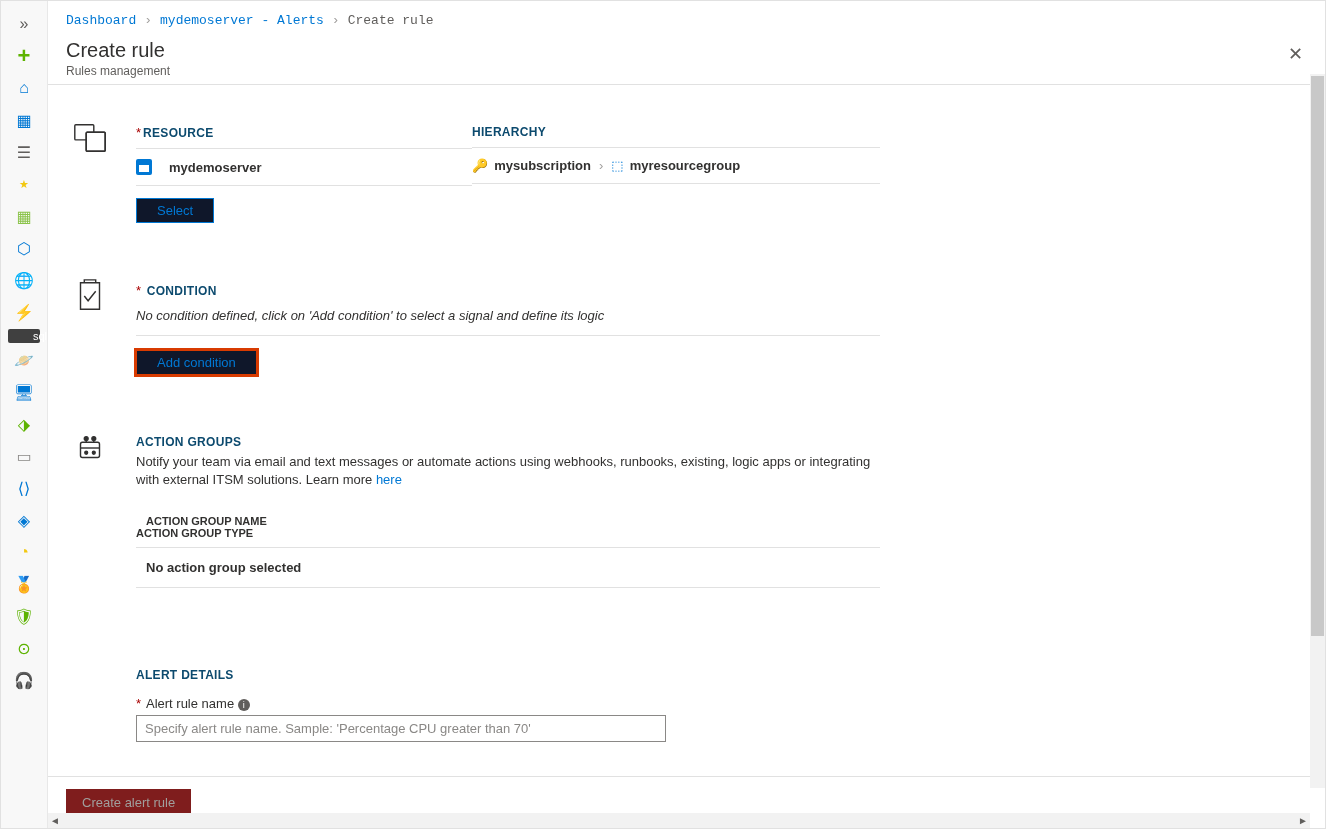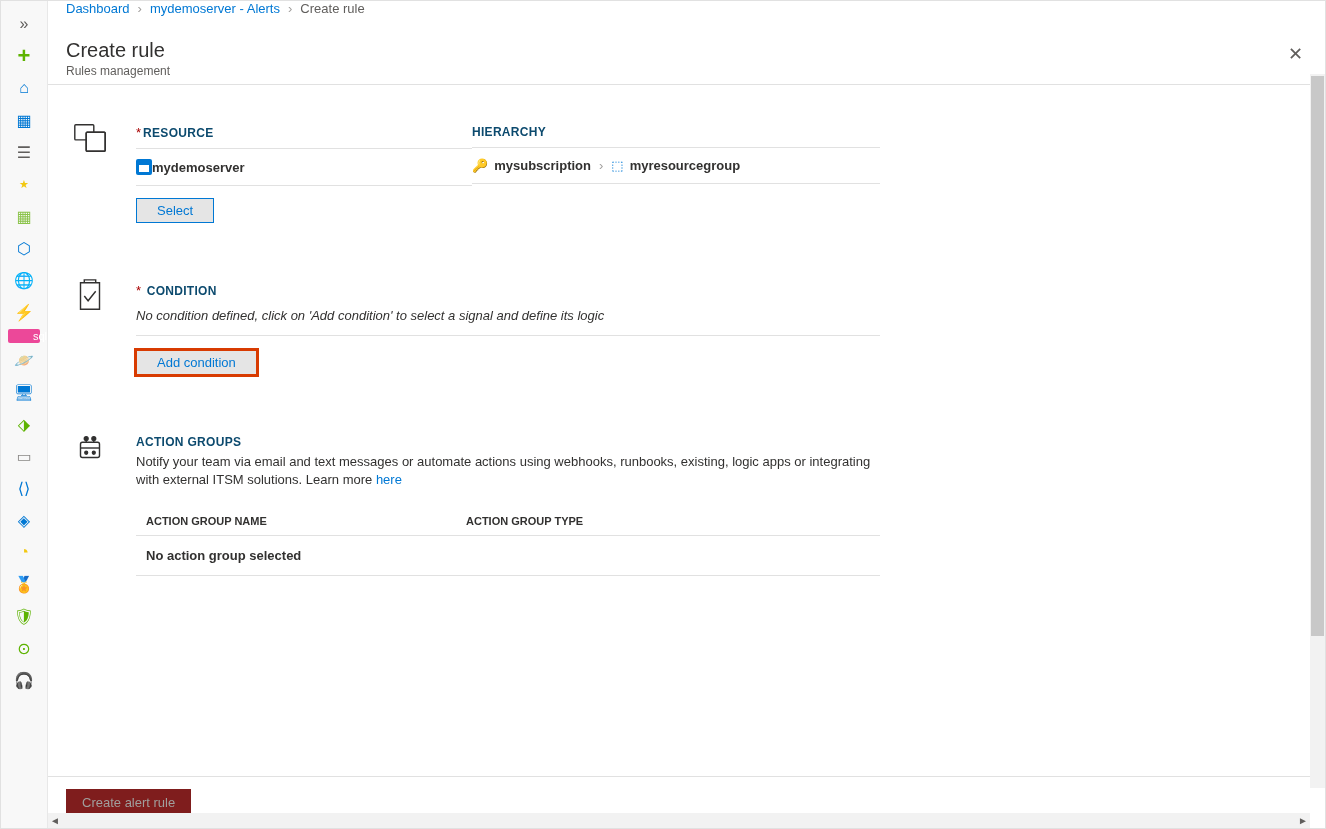--- a/index.html
+++ b/index.html
@@ -1,44 +1,44 @@
 <!DOCTYPE html>
 <html><head>
 <meta charset="utf-8">
 <style>
 * { box-sizing: border-box; margin: 0; padding: 0; }
 body { font-family: 'Segoe UI', Arial, sans-serif; font-size: 13px; color: #323130; background: #fff; overflow: hidden; }
 .app { display: flex; height: 829px; width: 1326px; border: 1px solid #e1e1e1; position: relative; }
 .sidebar { width: 47px; background: #f8f8f8; border-right: 1px solid #e8e8e8; display: flex; flex-direction: column; align-items: center; padding-top: 8px; gap: 2px; flex-shrink: 0; }
 .sidebar-item { width: 30px; height: 30px; display: flex; align-items: center; justify-content: center; cursor: pointer; font-size: 16px; }
 .main { flex: 1; display: flex; flex-direction: column; overflow: hidden; }
-.breadcrumb { height: 28px; display: flex; align-items: flex-start; padding: 0 18px; font-size: 13px; color: #605e5c; border-bottom: 1px solid transparent; }
+.breadcrumb { height: 28px; display: flex; align-items: flex-end; padding: 0 18px; font-size: 13px; color: #605e5c; border-bottom: 1px solid transparent; font-family: Liberation Mono, monospace; }
 .breadcrumb a { color: #0078d4; text-decoration: none; }
 .breadcrumb .sep { margin: 0 8px; color: #a19f9d; }
 .header { padding: 10px 18px 6px 18px; border-bottom: 1px solid #e1e1e1; display: flex; justify-content: space-between; align-items: flex-start; }
 .header h1 { font-size: 20px; font-weight: 400; color: #323130; }
 .header .sub { font-size: 12px; color: #605e5c; margin-top: 2px; }
 .close-btn { font-size: 18px; color: #605e5c; cursor: pointer; padding: 4px; }
 .content-wrap { flex: 1; overflow: auto; position: relative; }
 .content { padding: 40px 18px 20px 88px; max-width: 850px; }
 .section { margin-bottom: 60px; position: relative; }
 .section-icon { position: absolute; left: -65px; top: -6px; width: 38px; height: 38px; }
 .section-label { font-size: 12px; font-weight: 600; color: #0c4a6e; text-transform: uppercase; letter-spacing: 0.3px; }
 .req { color: #a80000; font-size: 13px; margin-right: 2px; }
 .two-col { display: flex; }
 .two-col > div:first-child { width: 336px; }
 .two-col > div:last-child { flex: 1; }
 .row-line { border-bottom: 1px solid #e1e1e1; padding: 10px 0; display: flex; align-items: center; font-size: 13px; }
 .row-line.header-row { padding: 0 0 8px 0; border-bottom: 1px solid #e1e1e1; }
-.btn-outline { border: 1px solid #0078d4; background: #e5e5e5; color: #0078d4; padding: 4px 20px; font-size: 13px; cursor: pointer; font-family: inherit; }
+.btn-outline { border: 1px solid #0078d4; background: #0f172a; color: #0078d4; padding: 4px 20px; font-size: 13px; cursor: pointer; font-family: inherit; }
 .btn-outline.highlight { outline: 3px solid #d83b01; outline-offset: -1px; border: 1px dashed #0078d4; }
 .italic-note { font-style: italic; color: #323130; font-size: 13px; padding: 10px 0 12px 0; border-bottom: 1px solid #e1e1e1; margin-bottom: 14px; }
 .desc-text { font-size: 13px; color: #323130; line-height: 1.4; margin-top: 4px; margin-bottom: 18px; }
 .desc-text a { color: #0078d4; text-decoration: none; }
-.table-head { display: flex; font-size: 11px; font-weight: 600; color: #323130; text-transform: uppercase; padding: 8px 0; border-bottom: 1px solid #e1e1e1; }
+.table-head { display: flex; font-size: 11px; font-weight: 600; color: #323130; text-transform: uppercase; padding: 8px 0; border-bottom: 1px solid #e1e1e1; flex-direction: column; }
 .table-head > div:first-child { width: 330px; padding-left: 10px; }
 .table-head > div:last-child { flex: 1; }
 .table-row { padding: 12px 0 12px 10px; border-bottom: 1px solid #e1e1e1; color: #323130; margin-bottom: 14px; font-weight: bold; }
 .btn-row { display: flex; gap: 22px; }
 .form-field { margin-bottom: 18px; }
 .form-field label { display: block; font-size: 13px; color: #323130; margin-bottom: 4px; }
 .form-field input { width: 530px; padding: 5px 8px; border: 1px solid #8a8886; font-family: inherit; font-size: 13px; }
 .form-field input::placeholder { color: #8a8886; }
 .info-icon { display: inline-block; width: 12px; height: 12px; border-radius: 50%; background: #605e5c; color: #fff; font-size: 9px; text-align: center; line-height: 12px; vertical-align: middle; }
 .footer { border-top: 1px solid #e1e1e1; padding: 12px 18px; background: #fff; }
@@ -60,21 +60,21 @@
     <div class="sidebar-item" style="color:#605e5c;">»</div>
     <div class="sidebar-item" style="color:#5db300;font-size:22px;font-weight:bold;">+</div>
     <div class="sidebar-item" style="color:#0078d4;">⌂</div>
     <div class="sidebar-item" style="color:#0078d4;">▦</div>
     <div class="sidebar-item" style="color:#605e5c;">☰</div>
     <div class="sidebar-item" style="color:#f2c811;font-size:11px;">★</div>
     <div class="sidebar-item" style="color:#8bc34a;">▦</div>
     <div class="sidebar-item" style="color:#0078d4;">⬡</div>
     <div class="sidebar-item" style="color:#0078d4;">🌐</div>
     <div class="sidebar-item" style="color:#f2c811;">⚡</div>
-    <div class="sidebar-item" style="color:#0078d4;font-size:11px;background:#ec4899;color:#fff;border-radius:2px;width:18px;height:14px;line-height:14px;padding-left:32px;">sql</div>
+    <div class="sidebar-item" style="color:#0078d4;font-size:11px;background:#404040;color:#fff;border-radius:2px;width:18px;height:14px;line-height:14px;padding-left:32px;">sql</div>
     <div class="sidebar-item" style="color:#3999c6;">🪐</div>
     <div class="sidebar-item" style="color:#0078d4;">🖥</div>
     <div class="sidebar-item" style="color:#5db300;">⬗</div>
     <div class="sidebar-item" style="color:#8a8886;">▭</div>
     <div class="sidebar-item" style="color:#0078d4;">⟨⟩</div>
     <div class="sidebar-item" style="color:#0078d4;">◈</div>
     <div class="sidebar-item" style="color:#f2c811;">◔</div>
     <div class="sidebar-item" style="color:#d83b01;">🏅</div>
     <div class="sidebar-item" style="color:#5db300;">🛡</div>
     <div class="sidebar-item" style="color:#5db300;">⊙</div>
@@ -108,21 +108,21 @@
                 <rect x="16" y="14" width="20" height="20" rx="1" fill="#fff"></rect>
                 <rect x="16" y="14" width="20" height="20" rx="1"></rect>
               </svg>
           </div>
           <div class="two-col">
             <div>
               <div class="row-line header-row">
                 <span class="req">*</span>
                 <span class="section-label">RESOURCE</span>
               </div>
-              <div class="row-line" style="gap:0;">
+              <div class="row-line" style="gap:17px;">
                 <span class="res-icon" style="background:#0078d4;border-radius:2px;">
                   <svg width="16" height="16" viewBox="0 0 16 16">
                       <rect x="3" y="3" width="10" height="10" fill="#fff"></rect>
                       <rect x="3" y="3" width="10" height="3" fill="#0078d4"></rect>
                     </svg>
                 </span>
                 <b>mydemoserver</b>
               </div>
             </div>
             <div>
@@ -180,20 +180,27 @@
             <span>Notify your team via email and text messages or automate actions using webhooks, runbooks, existing, logic apps or integrating with external ITSM solutions. Learn more </span><a href="#">here</a>
           </div>
           <div class="table-head">
             <div>ACTION GROUP NAME</div>
             <div>ACTION GROUP TYPE</div>
           </div>
           <div class="table-row">No action group selected</div>
         </div>
 
         <div class="section" style="margin-bottom:10px;">
+          <div class="section-label" style="margin-bottom:14px;">ALERT DETAILS</div>
+          <div class="form-field">
+            <label>
+              <span class="req">*</span> <span>Alert rule name</span> <span class="info-icon">i</span>
+            </label>
+            <input type="text" placeholder="Specify alert rule name. Sample: 'Percentage CPU greater than 70'" style="">
+          </div>
 
         </div>
 
       </div>
     </div>
 
     <div class="footer">
       <button class="btn-primary-disabled">Create alert rule</button>
     </div>
   </div>

